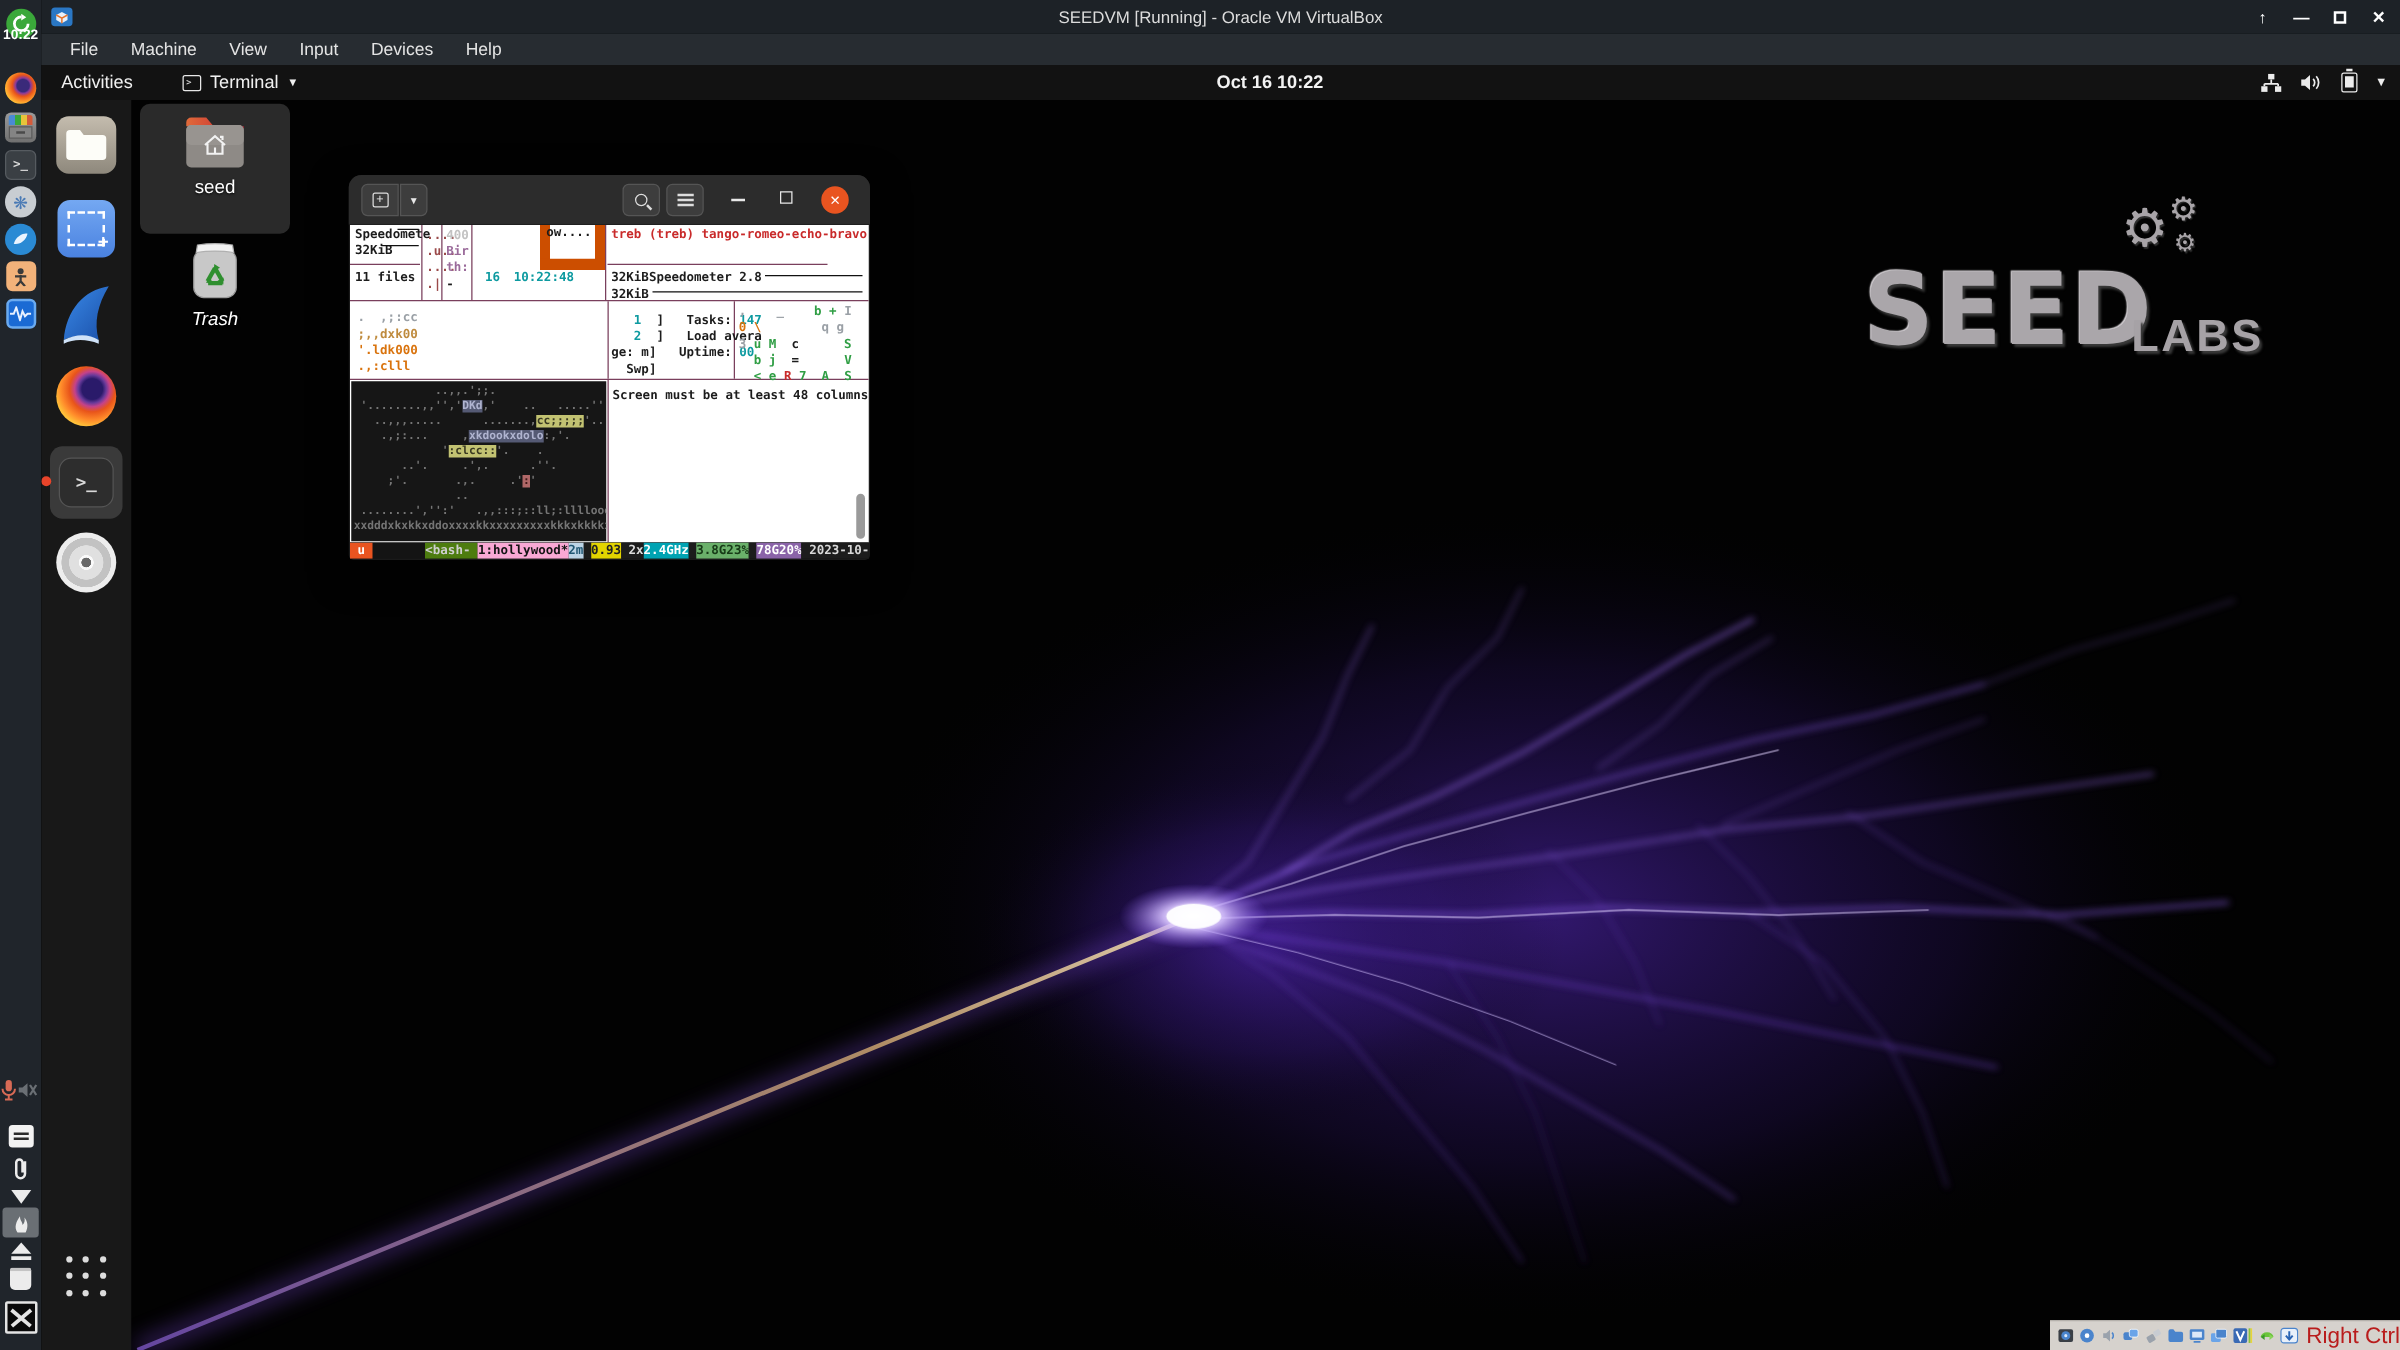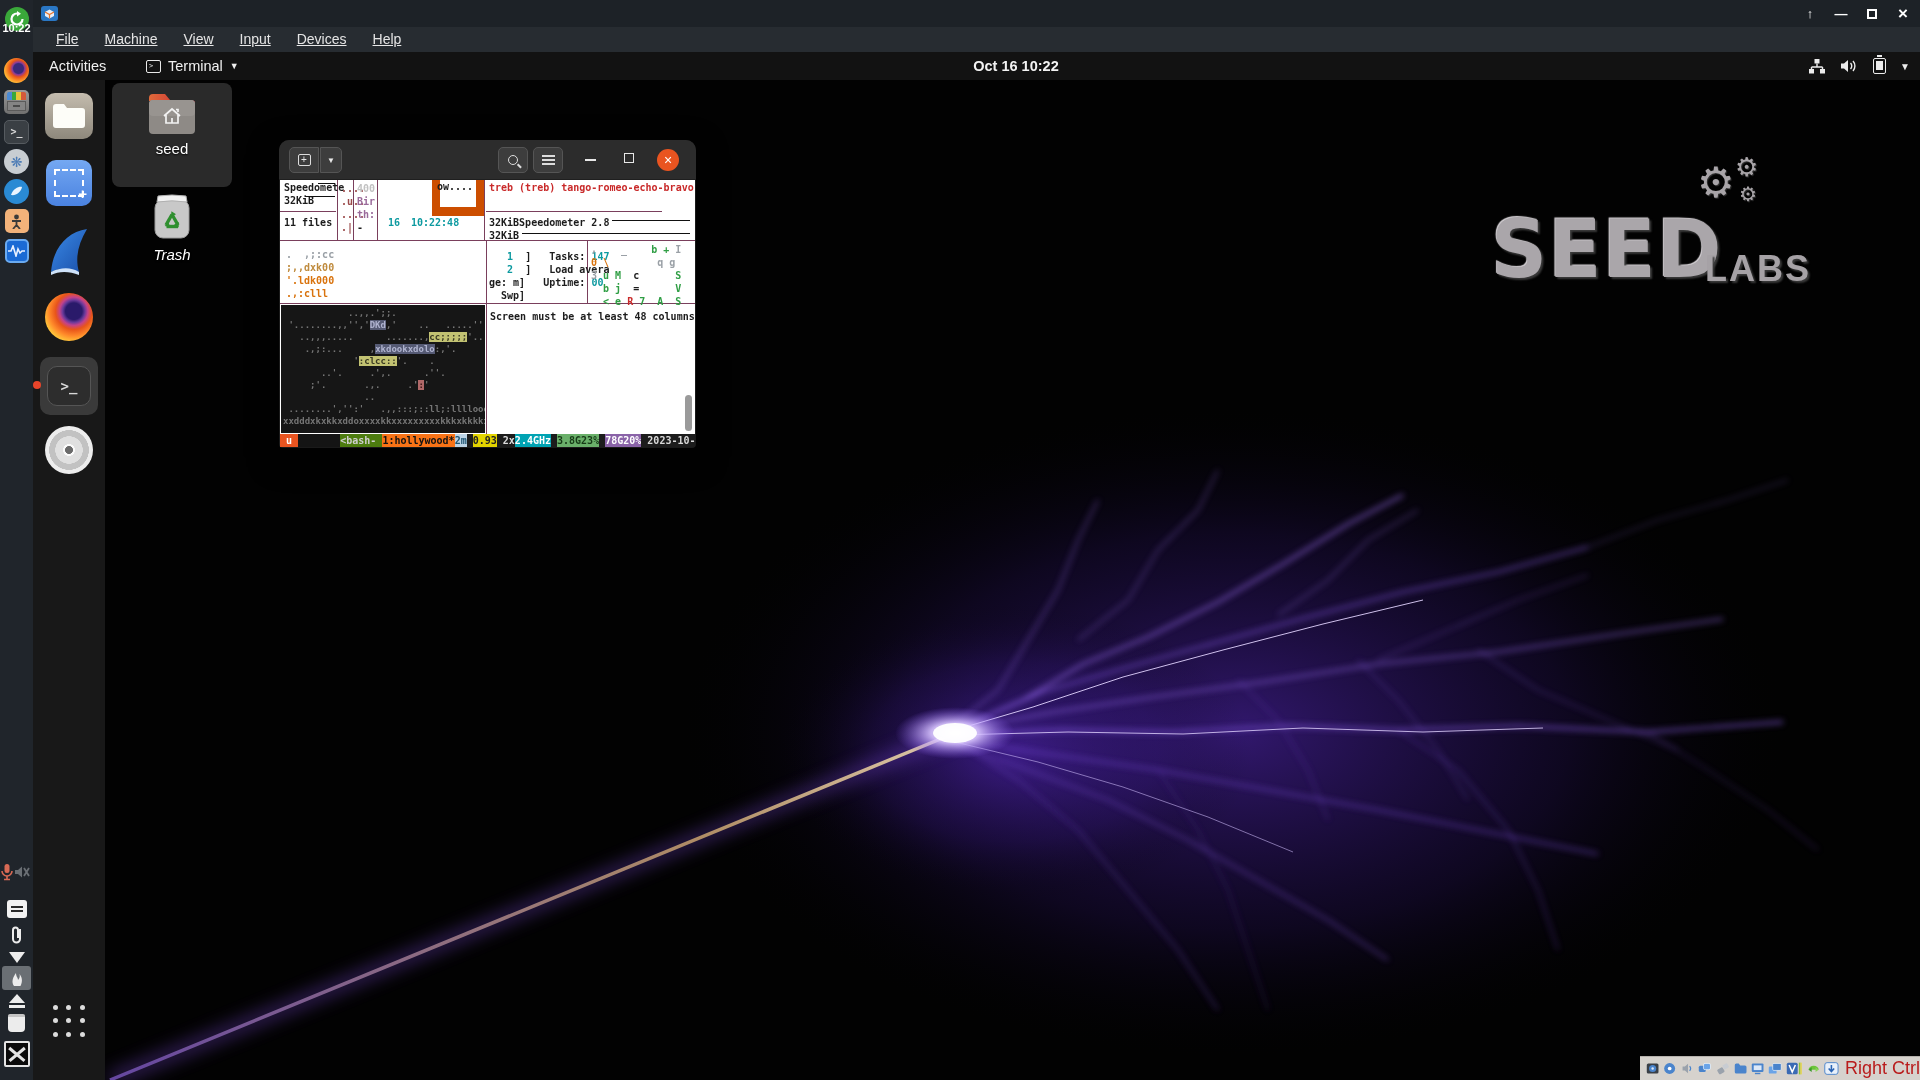--- a/index.html
+++ b/index.html
@@ -16,21 +16,21 @@
   .sq { border-radius:5px; display:flex; align-items:center; justify-content:center; }
 
   
   .vb-titlebar { left:33px; top:0; width:1887px; height:27px; background:#1d2227; z-index:40;
                  display:flex; align-items:center; }
   .vb-title { position:absolute; left:0; right:0; text-align:center; font-size:13.5px; color:#dcdcdc; }
   .vb-controls { position:absolute; right:6px; top:0; height:27px; display:flex; align-items:center; gap:9px; }
   .vb-ctl { width:22px; height:20px; display:flex; align-items:center; justify-content:center;
             color:#fff; font-size:13px; font-weight:bold; }
   .vb-menubar { left:33px; top:27px; width:1887px; height:25px; background:#272c31; z-index:40;
-                display:flex; align-items:flex-end; padding-left:10px;text-decoration:underline; }
+                display:flex; align-items:flex-end; padding-left:10px; }
   .vb-menu-item { padding:0 13px; font-size:14px; color:#e4e4e4; height:25px; line-height:25px; }
 
   
   .vm-screen { left:33px; top:52px; width:1887px; height:1028px; background:#020202; overflow:hidden; }
 
   
   .gnome-bar { left:0; top:0; width:1887px; height:28px; background:#121212; z-index:30; }
   .gn-activities { position:absolute; left:16px; top:0; height:28px; line-height:28px; font-size:14.5px; color:#f0f0f0; }
   .gn-appmenu { position:absolute; left:113px; top:0; height:28px; display:flex; align-items:center; gap:7px;
                 color:#f0f0f0; font-size:14.5px; }
@@ -202,20 +202,21 @@
   </div>
 
   <div class="abs vb-titlebar">
     <span class="abs" style="left:7px;top:4px;">
       <svg width="19" height="19" viewBox="0 0 19 19">
           <rect x="1" y="2" width="17" height="15" rx="3" fill="#2a77c4"></rect>
           <path d="M5 8 L9.5 5.5 L14 8 L14 12 L9.5 14.5 L5 12 Z" fill="#e8f0fa"></path>
           <path d="M5 8 L9.5 10.5 L14 8 M9.5 10.5 L9.5 14.5" stroke="#e8742a" stroke-width="1.2" fill="none"></path>
         </svg>
     </span>
+    <span class="vb-title">SEEDVM [Running] - Oracle VM VirtualBox</span>
     <span class="vb-controls">
       <span class="vb-ctl">↑</span>
       <span class="vb-ctl">—</span>
       <span class="vb-ctl">
           <span style="width:10px;height:10px;border:2px solid #fff;display:inline-block;"></span>
         </span>
       <span class="vb-ctl" style="font-size:17px;">×</span>
     </span>
   </div>
 
@@ -486,21 +487,21 @@
 
         <span class="tline" style="left:210px;top:131px;">Screen must be at least 48 columns widt</span>
 
         <span class="scrollthumb"></span>
       </div>
 
       <div class="term-status">
           <span style="background: rgb(233, 84, 32); color: rgb(255, 255, 255);"> u </span>
           <span style="background: #a16207; color: rgb(207, 207, 207); margin-top: 43px;"> 20.04 </span>
           <span style="background: #4d7c0f; color: rgb(207, 207, 207);">&lt;bash- </span>
-          <span style="background: #f97316; color: rgb(20, 20, 20);">1:hollywood*</span>
+          <span style="background: #f9a8d4; color: rgb(20, 20, 20);">1:hollywood*</span>
           <span style="background: rgb(188, 212, 230); color: rgb(31, 86, 115);">2m</span>
           <span style="background: rgb(28, 28, 28); color: rgb(207, 207, 207);"> </span>
           <span style="background: rgb(227, 212, 0); color: rgb(34, 34, 34);">0.93</span>
           <span style="background: rgb(28, 28, 28); color: rgb(221, 221, 221);"> 2x</span>
           <span style="background: rgb(0, 163, 179); color: rgb(255, 255, 255);">2.4GHz</span>
           <span style="background: rgb(28, 28, 28); color: rgb(207, 207, 207);"> </span>
           <span style="background: rgb(106, 176, 106); color: rgb(23, 58, 23);">3.8G23%</span>
           <span style="background: rgb(28, 28, 28); color: rgb(207, 207, 207);"> </span>
           <span style="background: rgb(138, 99, 168); color: rgb(255, 255, 255);">78G20%</span>
           <span style="background: rgb(28, 28, 28); color: rgb(216, 216, 216);"> 2023-10-16 10:22:59</span>

